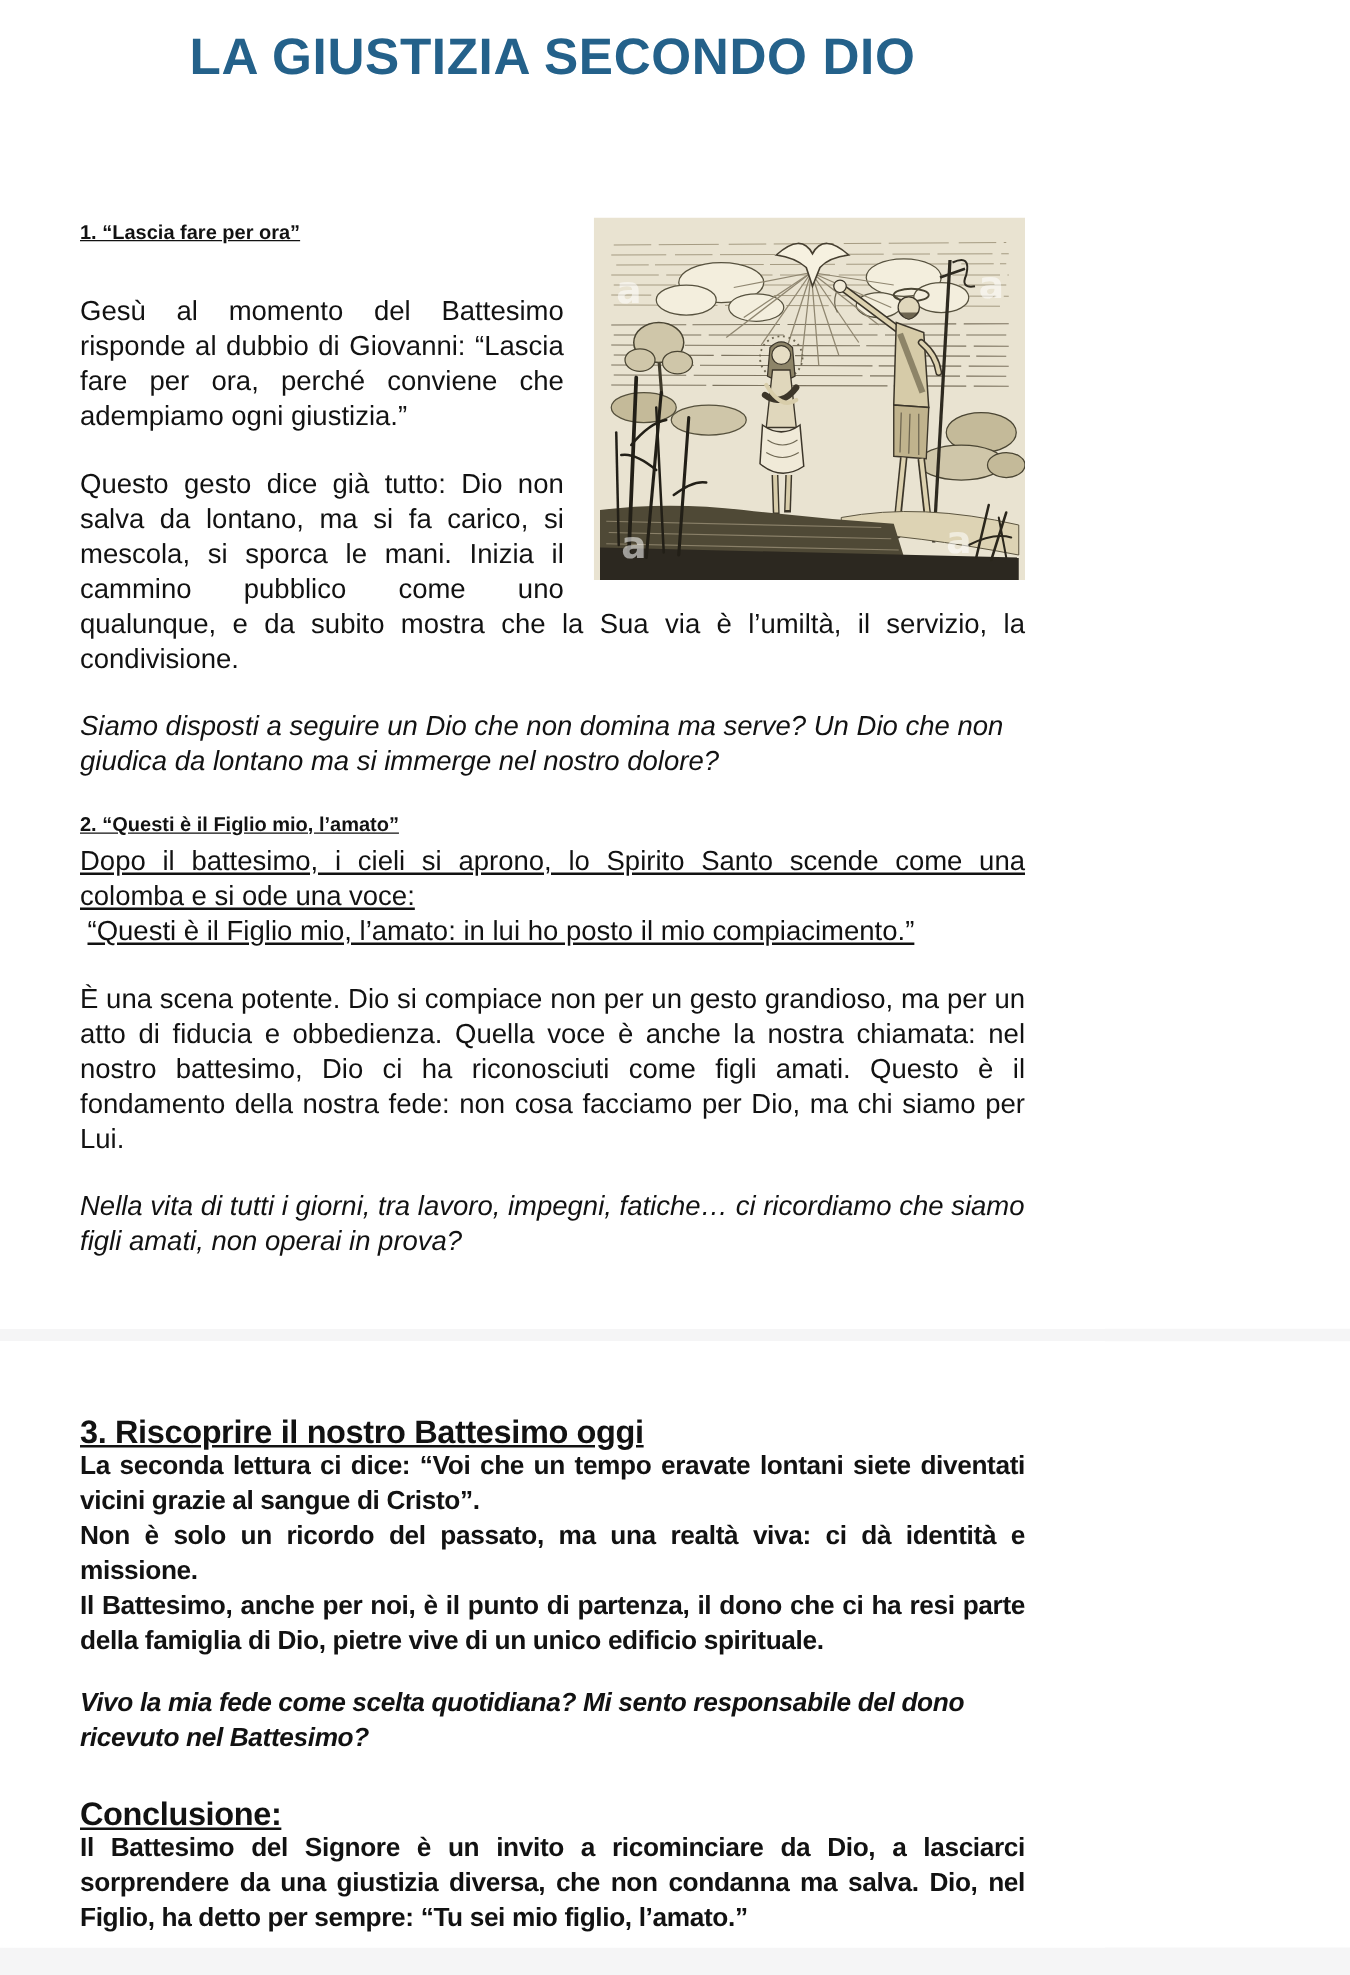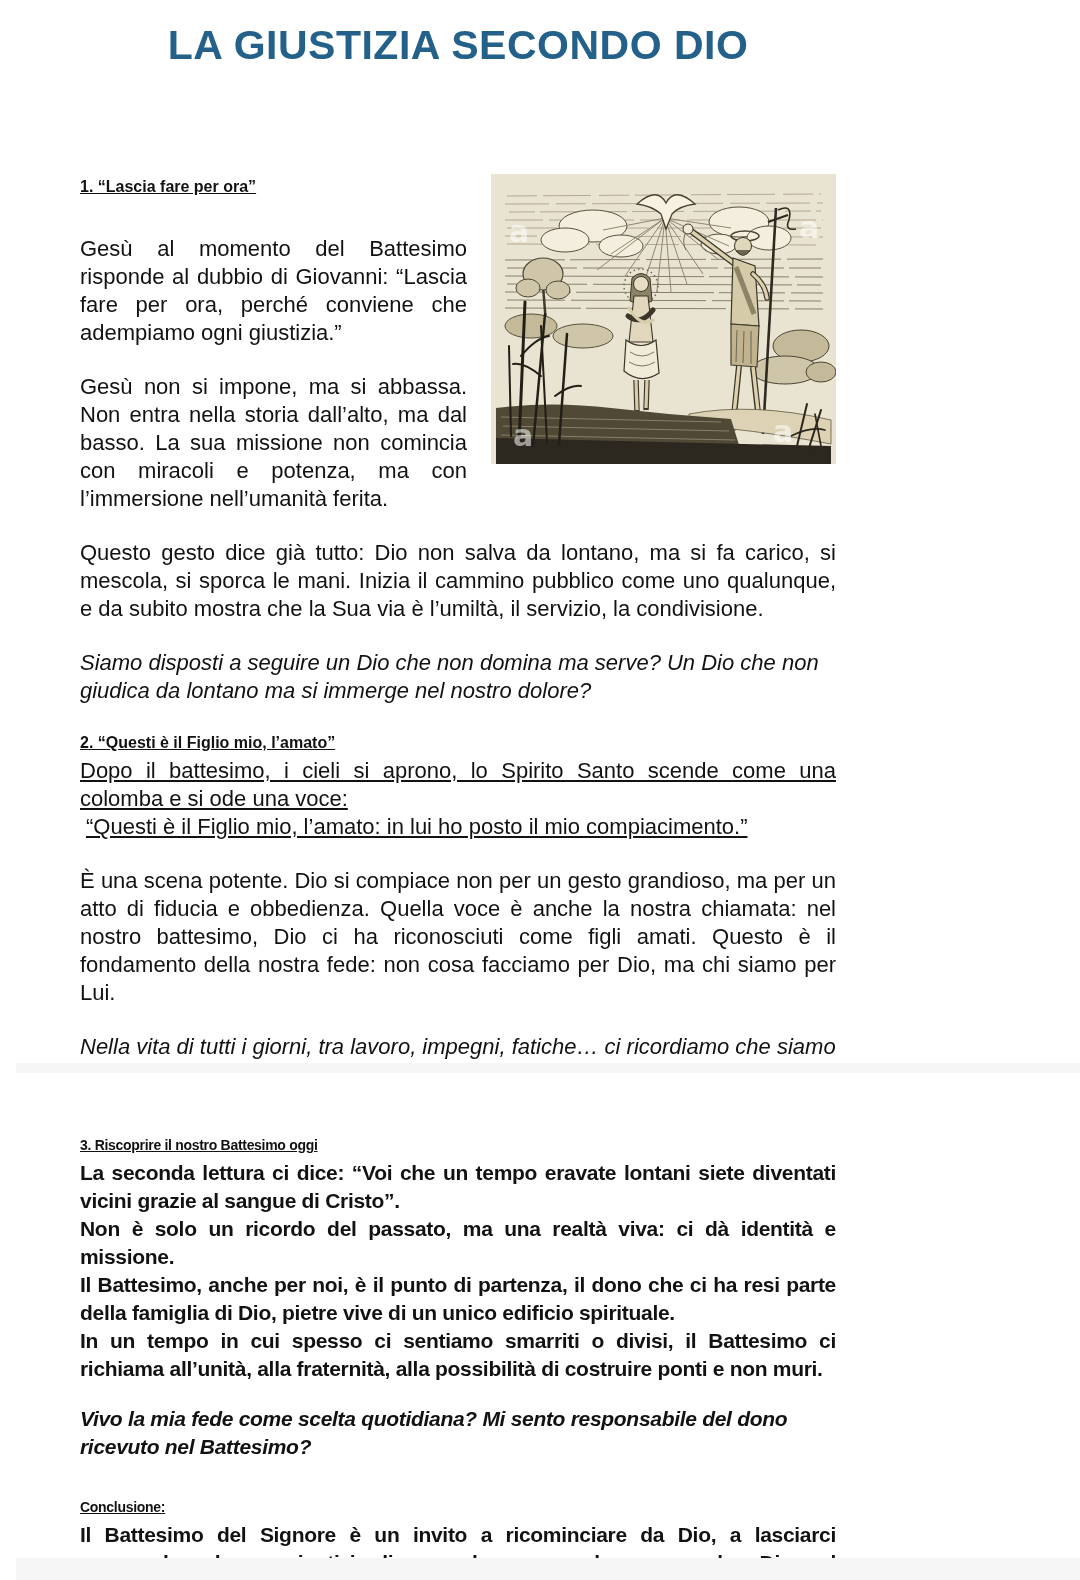--- a/index.html
+++ b/index.html
@@ -7,21 +7,21 @@
     padding: 0;
     background: #ffffff;
   }
   body {
     width: 1080px;
     height: 1580px;
     overflow: hidden;
     font-family: "Liberation Sans", sans-serif;
     color: #121212;
   }
-  .viewer { width: 884px; height: 1580px; padding-left: 16px; }
+  .viewer { width: 884px; height: 1580px; }
 
   .page { background: #ffffff; position: relative; overflow: hidden; }
   .page1 { height: 1063px; }
   .page2 { height: 485px; }
 
   .page-break, .footer-gap {
     width: 1080px;
     background: #f5f5f6;
   }
   .page-break { height: 10px; }
@@ -57,21 +57,21 @@
     width: 345px;
     height: 290px;
     margin: 1px 0 10px 24px;
   }
   .figure svg { display: block; }
 
   .indent-space { padding-left: 6px; }
 
   
   .c2 { font-size: 21px; line-height: 28px; letter-spacing: -0.3px; padding-top: 58px; }
-  .c2 h2 { font-size: 14px; line-height: 28px; margin: 0; font-weight: bold; text-decoration: underline; }
+  .c2 h2 { font-size: 26px; line-height: 28px; margin: 0; font-weight: bold; text-decoration: underline; }
   .c2 h2.concl { margin-top: 32px; }
   .c2 p { margin: 0; text-align: justify; font-weight: bold; }
   .c2 p.q { margin-top: 22px; }
   .c2 p.sig { margin-top: 24px; text-align: left; }
 </style>
 </head>
 <body>
 
 <div class="viewer">
 
@@ -220,42 +220,40 @@
             <text x="18" y="68">a</text>
             <text x="308" y="64">a</text>
             <text x="22" y="272">a</text>
             <text x="282" y="268">a</text>
           </g>
         </svg>
       </figure>
 
       <h2 class="first">1. “Lascia fare per ora”</h2>
       <p class="after-heading">Gesù al momento del Battesimo risponde al dubbio di Giovanni: “Lascia fare per ora, perché conviene che adempiamo ogni giustizia.”</p>
-      <p>Gesù non si impone, ma si abbassa. Non entra nella storia dall’alto, ma dal basso. La sua missione non comincia con miracoli e potenza, ma con l’immersione nell’umanità ferita.</p>
       <p>Questo gesto dice già tutto: Dio non salva da lontano, ma si fa carico, si mescola, si sporca le mani. Inizia il cammino pubblico come uno qualunque, e da subito mostra che la Sua via è l’umiltà, il servizio, la condivisione.</p>
       <p class="q">Siamo disposti a seguire un Dio che non domina ma serve? Un Dio che non giudica da lontano ma si immerge nel nostro dolore?</p>
 
       <h2>2. “Questi è il Figlio mio, l’amato”</h2>
       <p class="tight"><span>Dopo il battesimo, i cieli si aprono, lo Spirito Santo scende come una colomba e si ode una voce:</span><br><span class="indent-space">“Questi è il Figlio mio, l’amato: in lui ho posto il mio compiacimento.”</span></p>
       <p>È una scena potente. Dio si compiace non per un gesto grandioso, ma per un atto di fiducia e obbedienza. Quella voce è anche la nostra chiamata: nel nostro battesimo, Dio ci ha riconosciuti come figli amati. Questo è il fondamento della nostra fede: non cosa facciamo per Dio, ma chi siamo per Lui.</p>
       <p class="q">Nella vita di tutti i giorni, tra lavoro, impegni, fatiche… ci ricordiamo che siamo figli amati, non operai in prova?</p>
 
     </div>
   </section>
 
   <div class="page-break"></div>
 
   <section class="page page2">
     <div class="content c2">
 
       <h2>3. Riscoprire il nostro Battesimo oggi</h2>
       <p>La seconda lettura ci dice: “Voi che un tempo eravate lontani siete diventati vicini grazie al sangue di Cristo”.</p>
       <p>Non è solo un ricordo del passato, ma una realtà viva: ci dà identità e missione.</p>
       <p>Il Battesimo, anche per noi, è il punto di partenza, il dono che ci ha resi parte della famiglia di Dio, pietre vive di un unico edificio spirituale.</p>
-      <p>In un tempo in cui spesso ci sentiamo smarriti o divisi, il Battesimo ci richiama all’unità, alla fraternità, alla possibilità di costruire ponti e non muri.</p>
       <p class="q">Vivo la mia fede come scelta quotidiana? Mi sento responsabile del dono ricevuto nel Battesimo?</p>
 
       <h2 class="concl">Conclusione:</h2>
       <p>Il Battesimo del Signore è un invito a ricominciare da Dio, a lasciarci sorprendere da una giustizia diversa, che non condanna ma salva. Dio, nel Figlio, ha detto per sempre: “Tu sei mio figlio, l’amato.”</p>
       <p class="sig">(don Domenico)</p>
 
     </div>
   </section>
 
   <div class="footer-gap"></div>

